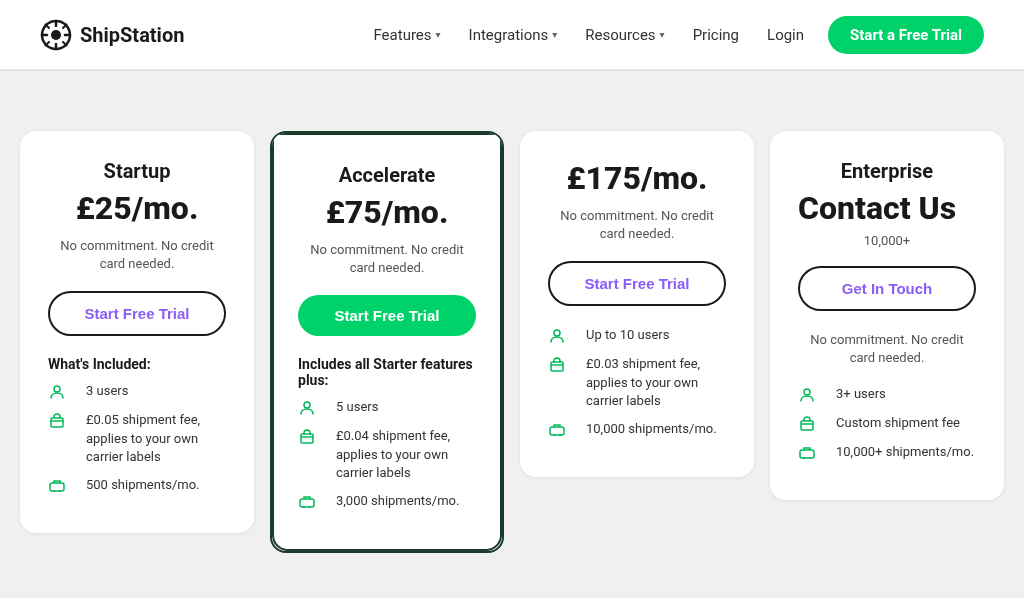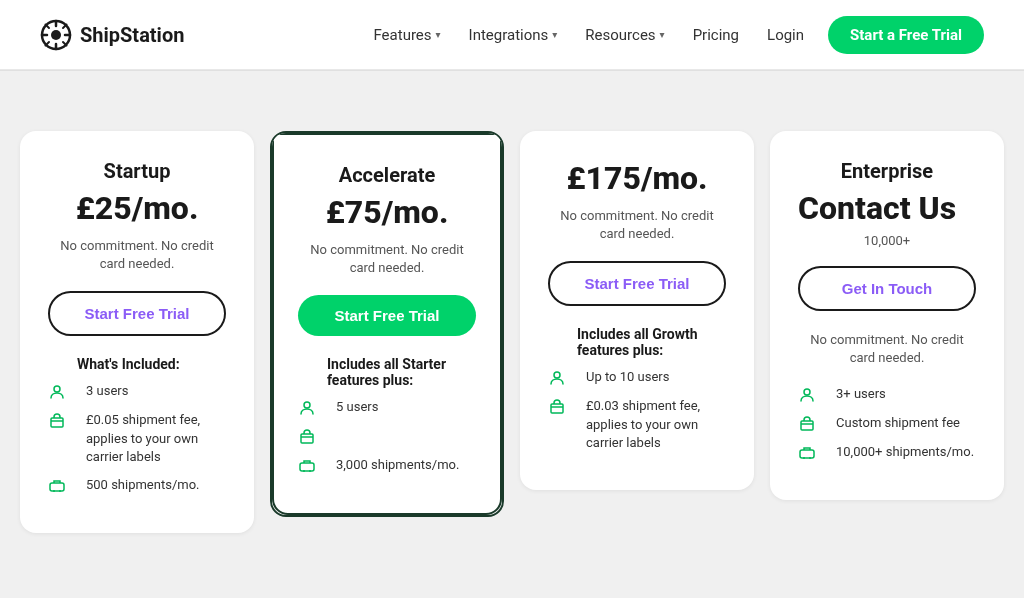--- a/index.html
+++ b/index.html
@@ -172,21 +172,20 @@
       color: #fff;
       margin-bottom: 20px;
     }
 
     
     .features-label {
       font-size: 14px;
       font-weight: 700;
       margin-bottom: 10px;
       color: #1a1a1a;
-      margin-left: 29px;
     }
     .feature-item {
       display: flex;
       align-items: flex-start;
       gap: 20px;
       margin-bottom: 10px;
       font-size: 13px;
       color: #333;
       line-height: 1.4;
     }
@@ -329,58 +328,69 @@
           <span>5 users</span>
         </div>
         <div class="feature-item">
           <span class="feature-icon icon-box">
             <svg width="16" height="16" viewBox="0 0 16 16" fill="none">
                 <rect x="2" y="5" width="12" height="9" rx="1" stroke="#00b859" stroke-width="1.5"></rect>
                 <path d="M5 5V4a3 3 0 016 0v1" stroke="#00b859" stroke-width="1.5"></path>
                 <path d="M2 8h12" stroke="#00b859" stroke-width="1.5"></path>
               </svg>
           </span>
+          <span>£0.04 shipment fee, applies to your own carrier labels</span>
         </div>
         <div class="feature-item">
           <span class="feature-icon icon-ship">
             <svg width="16" height="16" viewBox="0 0 16 16" fill="none">
                 <rect x="1" y="5" width="14" height="8" rx="2" stroke="#00b859" stroke-width="1.5"></rect>
                 <path d="M5 5V3h6v2" stroke="#00b859" stroke-width="1.5"></path>
                 <circle cx="5" cy="13" r="1" fill="#00b859"></circle>
                 <circle cx="11" cy="13" r="1" fill="#00b859"></circle>
               </svg>
           </span>
           <span>3,000 shipments/mo.</span>
         </div>
       </div>
     </div>
 
     <div class="pricing-card">
       <div class="plan-price">£175/mo.</div>
       <div class="plan-subtitle">No commitment. No credit card needed.</div>
       <button class="btn-outline">Start Free Trial</button>
-      <div class="features-label">Includes all Growth features plus:</div>
       <div class="feature-item">
         <span class="feature-icon icon-user">
           <svg width="16" height="16" viewBox="0 0 16 16" fill="none">
               <circle cx="8" cy="5" r="3" stroke="#00b859" stroke-width="1.5"></circle>
               <path d="M2 14c0-3 2.5-5 6-5s6 2 6 5" stroke="#00b859" stroke-width="1.5" stroke-linecap="round"></path>
             </svg>
         </span>
         <span>Up to 10 users</span>
       </div>
       <div class="feature-item">
         <span class="feature-icon icon-box">
           <svg width="16" height="16" viewBox="0 0 16 16" fill="none">
               <rect x="2" y="5" width="12" height="9" rx="1" stroke="#00b859" stroke-width="1.5"></rect>
               <path d="M5 5V4a3 3 0 016 0v1" stroke="#00b859" stroke-width="1.5"></path>
               <path d="M2 8h12" stroke="#00b859" stroke-width="1.5"></path>
             </svg>
         </span>
         <span>£0.03 shipment fee, applies to your own carrier labels</span>
+      </div>
+      <div class="feature-item">
+        <span class="feature-icon icon-ship">
+          <svg width="16" height="16" viewBox="0 0 16 16" fill="none">
+              <rect x="1" y="5" width="14" height="8" rx="2" stroke="#00b859" stroke-width="1.5"></rect>
+              <path d="M5 5V3h6v2" stroke="#00b859" stroke-width="1.5"></path>
+              <circle cx="5" cy="13" r="1" fill="#00b859"></circle>
+              <circle cx="11" cy="13" r="1" fill="#00b859"></circle>
+            </svg>
+        </span>
+        <span>10,000 shipments/mo.</span>
       </div>
     </div>
 
     <div class="pricing-card">
       <div class="plan-name">Enterprise</div>
       <div class="plan-enterprise-price">Contact Us</div>
       <div class="plan-users-count">10,000+</div>
       <button class="btn-outline">Get In Touch</button>
       <div class="plan-subtitle">No commitment. No credit card needed.</div>
       <div class="feature-item">

